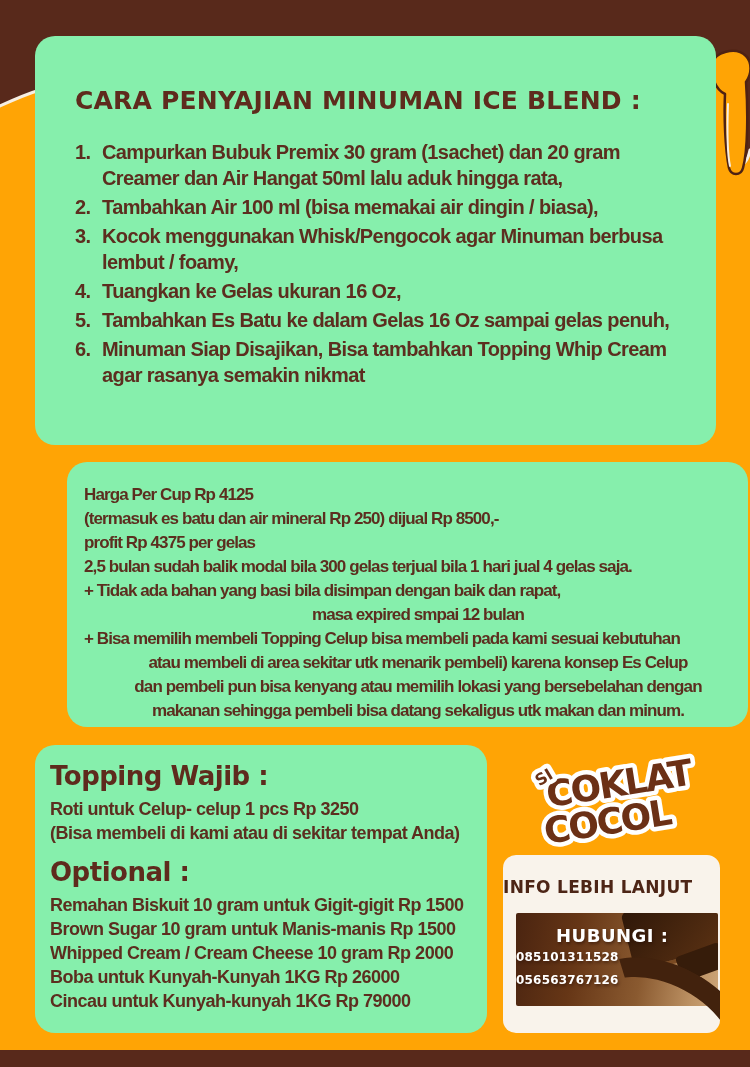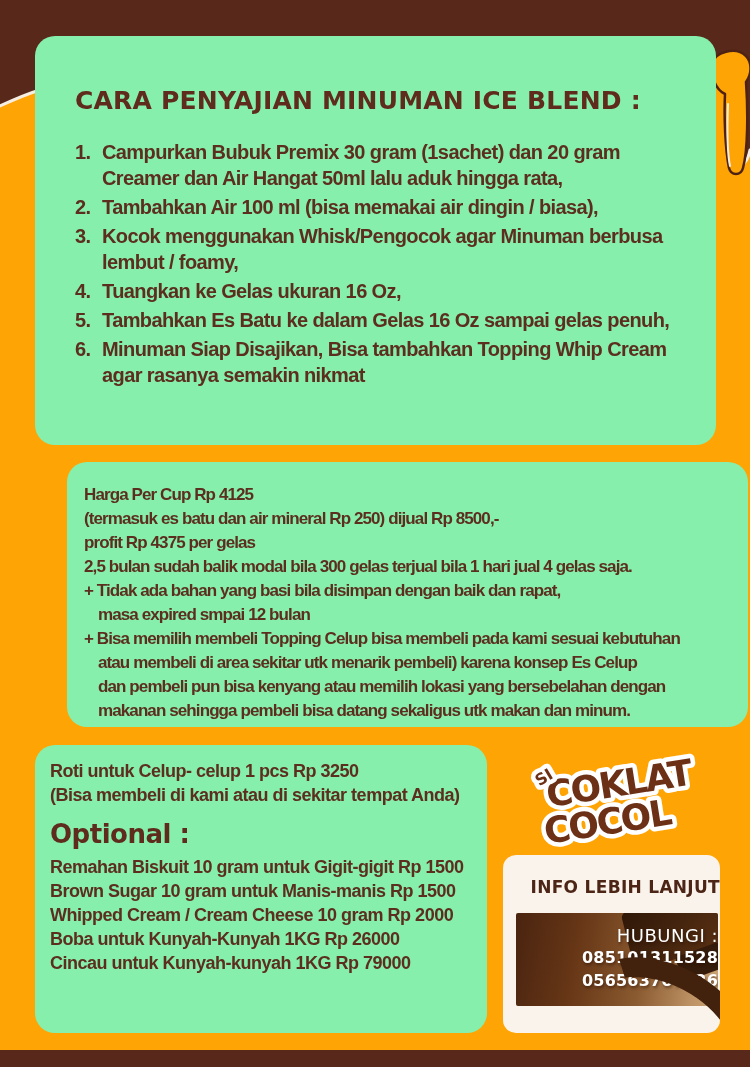--- a/index.html
+++ b/index.html
@@ -32,42 +32,42 @@
     content:counter(step) "."; position:absolute; left:0; top:0;
     font-weight:bold;
   }
 
   
   .card-pricing { left:35px; top:462px; width:681px; height:265px; padding:21px 10px 0 17px;margin-left:32px; }
   .p-line {
     font-weight:bold; font-size:17px; line-height:24px;
     letter-spacing:-0.9px; white-space:pre;
   }
-  .p-line.ind { padding-left:14px; }
+  .p-line.ind { padding-left:14px;text-align:center; }
 
   
   .card-toppings { left:35px; top:745px; width:452px; height:288px; padding:14px 8px 0 15px; }
   .sec-heading {
     font-family:"DejaVu Sans", sans-serif;
     font-weight:bold; font-size:26px; color:#5E2B1D;
     margin:2px 0 6px 0; letter-spacing:-0.5px;
   }
   .sec-heading.second { margin-top:12px; }
   .t-line {
     font-weight:bold; font-size:18px; line-height:24px;
     letter-spacing:-0.5px; white-space:pre;
   }
 
   
   .brand-logo { position:absolute; left:516px; top:738px; width:208px; height:120px; z-index:2; }
 
   
   .card-contact {
     left:503px; top:855px; width:217px; height:178px;
-    background:#F9F3EB; border-radius:13px; text-align:right;
+    background:#F9F3EB; border-radius:13px; text-align:left;
     overflow:hidden;
   }
   .contact-title {
     margin-top:22px;
     font-family:"DejaVu Sans", sans-serif;
     font-weight:bold; font-size:17px; letter-spacing:0.3px;
     color:#4D2516;
   }
   .photo-box {
     position:absolute; left:13px; top:58px; width:202px; height:93px;
@@ -81,25 +81,25 @@
     box-shadow:0 4px 0 #7a4a22;
   }
   .choc-bar2 {
     position:absolute; right:-6px; top:36px; width:46px; height:26px;
     background:#361C0A; transform:rotate(-20deg); border-radius:4px;
   }
   .photo-text { position:relative; padding-top:12px; color:#FFFFFF;
     text-shadow:1px 2px 3px rgba(40,15,5,0.55); }
   .contact-label {
     font-family:"DejaVu Sans", sans-serif;
-    font-weight:normal; font-size:18px; letter-spacing:0.5px;
+    font-weight:bold; font-size:18px; letter-spacing:0.5px;margin-left:40px;
   }
   .phone {
     font-family:"DejaVu Sans", sans-serif;
-    font-weight:bold; font-size:16px; line-height:23px; letter-spacing:0.2px;
+    font-weight:bold; font-size:12px; line-height:23px; letter-spacing:0.2px;
   }
   .swirl {
     position:absolute; right:-38px; bottom:-62px; width:190px; height:130px;
     border-radius:50%;
     border:20px solid transparent;
     border-top-color:#42220D;
     border-right-color:#6E4120;
     transform:rotate(28deg);
   }
 
@@ -157,20 +157,21 @@
   <div class="p-line">2,5 bulan sudah balik modal bila 300 gelas terjual bila 1 hari jual 4 gelas saja.</div>
   <div class="p-line">+ Tidak ada bahan yang basi bila disimpan dengan baik dan rapat,</div>
   <div class="p-line ind">masa expired smpai 12 bulan</div>
   <div class="p-line">+ Bisa memilih membeli Topping Celup bisa membeli pada kami sesuai kebutuhan</div>
   <div class="p-line ind">atau membeli di area sekitar utk menarik pembeli) karena konsep Es Celup</div>
   <div class="p-line ind">dan pembeli pun bisa kenyang atau memilih lokasi yang bersebelahan dengan</div>
   <div class="p-line ind">makanan sehingga pembeli bisa datang sekaligus utk makan dan minum.</div>
 </section>
 
 <section class="card card-toppings">
+  <h2 class="sec-heading">Topping Wajib :</h2>
   <div class="t-line">Roti untuk Celup- celup 1 pcs Rp 3250</div>
   <div class="t-line">(Bisa membeli di kami atau di sekitar tempat Anda)</div>
   <h2 class="sec-heading second">Optional :</h2>
   <div class="t-line">Remahan Biskuit 10 gram untuk Gigit-gigit Rp 1500</div>
   <div class="t-line">Brown Sugar 10 gram untuk Manis-manis Rp 1500</div>
   <div class="t-line">Whipped Cream / Cream Cheese 10 gram Rp 2000</div>
   <div class="t-line">Boba untuk Kunyah-Kunyah 1KG Rp 26000</div>
   <div class="t-line">Cincau untuk Kunyah-kunyah 1KG Rp 79000</div>
 </section>
 

